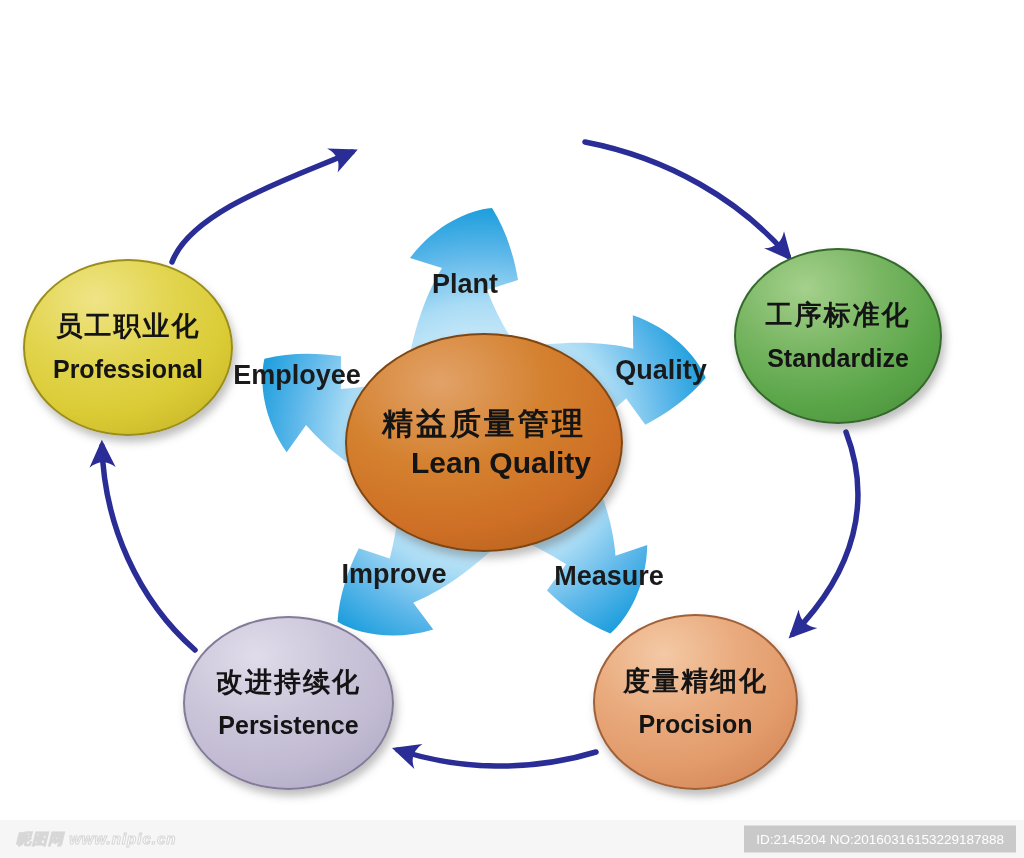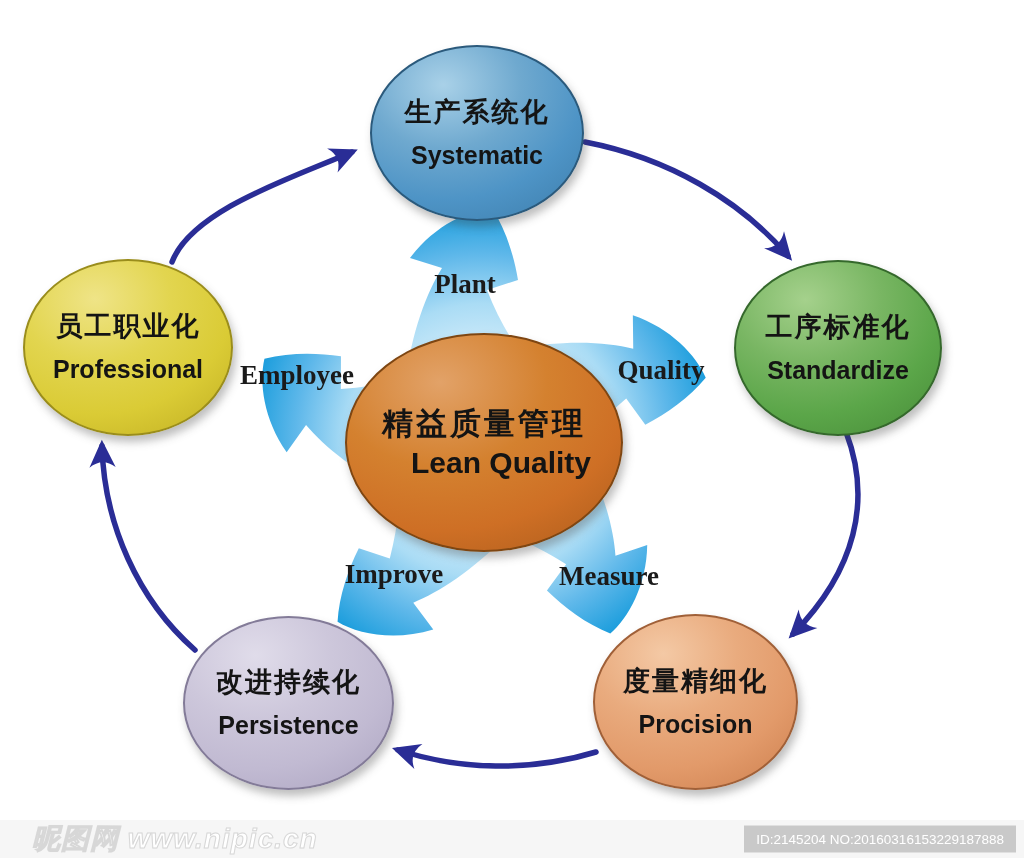--- a/index.html
+++ b/index.html
@@ -13,55 +13,55 @@
     display:flex;flex-direction:column;align-items:center;justify-content:center;
     gap:17px;text-align:center;color:#141414;
     box-shadow:3px 6px 8px rgba(70,70,70,0.35);
   }
   .node .zh{font-size:27px;font-weight:bold;letter-spacing:2px;line-height:1;}
   .node .en{font-size:25px;font-weight:bold;line-height:1;}
 
   .node-systematic{left:370px;top:45px;width:210px;height:172px;
     background:radial-gradient(ellipse 115% 115% at 34% 22%, #a9d1e8 0%, #6fa9cf 32%, #4e94c6 58%, #3d7dab 88%, #366f99 100%);
     border:2px solid #2b5a7c;}
-  .node-standardize{left:734px;top:260px;width:204px;height:172px;
+  .node-standardize{left:734px;top:248px;width:204px;height:172px;
     background:radial-gradient(ellipse 115% 115% at 34% 22%, #a5d18c 0%, #79b663 32%, #5ba649 58%, #478b38 88%, #3f7d31 100%);
     border:2px solid #35682c;}
   .node-professional{left:23px;top:259px;width:206px;height:173px;
     background:radial-gradient(ellipse 115% 115% at 34% 22%, #efe487 0%, #e2d54f 32%, #dacb35 58%, #c0ae22 88%, #ac9b1b 100%);
     border:2px solid #9a8d1c;justify-content:center;}
   .node-center{left:345px;top:333px;width:274px;height:215px;gap:9px;
     background:radial-gradient(ellipse 115% 115% at 34% 22%, #e2a268 0%, #d4812f 34%, #ce6f25 60%, #a95a1b 90%, #934e18 100%);
     border:2px solid #7e4612;}
   .node-center .zh{font-size:31px;letter-spacing:3px;}
   .node-center .en{font-size:30px;margin-left:34px;}
   .node-persistence{left:183px;top:616px;width:207px;height:170px;
     background:radial-gradient(ellipse 115% 115% at 34% 22%, #e0dcea 0%, #cdc7db 32%, #c1bad2 58%, #aca4c1 88%, #9d95b3 100%);
     border:2px solid #837b98;}
   .node-procision{left:593px;top:614px;width:201px;height:172px;
     background:radial-gradient(ellipse 115% 115% at 34% 22%, #f4c9a5 0%, #e9ab7e 32%, #e29a6a 58%, #cd7f4e 88%, #bb7043 100%);
     border:2px solid #a06038;}
 
   .spoke-label{
     position:absolute;z-index:3;transform:translate(-50%,-50%);
-    font-size:27px;font-weight:bold;color:#1a1a1a;white-space:nowrap;font-family:Liberation Serif, serif;
+    font-size:27px;font-weight:bold;color:#1a1a1a;white-space:nowrap;
   }
   .spoke-plant{left:465px;top:284px;}
   .spoke-process{left:661px;top:370px;}
   .spoke-measure{left:609px;top:576px;}
   .spoke-improve{left:394px;top:574px;}
   .spoke-employee{left:297px;top:375px;}
 
   .footer{
     position:absolute;left:0;bottom:0;width:100%;height:38px;z-index:4;
     background:#f6f6f6;
   }
   .watermark{
-    position:absolute;left:32px;top:50%;transform:translateY(-50%);
-    font-size:28px;font-weight:bold;font-style:italic;letter-spacing:1px;
+    position:absolute;left:16px;top:50%;transform:translateY(-50%);
+    font-size:15px;font-weight:bold;font-style:italic;letter-spacing:1px;
     color:#ffffff;-webkit-text-stroke:1px #d7d7d7;text-shadow:0 0 1px #dcdcdc;
     white-space:nowrap;
   }
   .id-box{
     position:absolute;right:8px;top:50%;transform:translateY(-50%);
     background:#c9c9c9;color:#ffffff;font-size:13.5px;
     padding:6px 12px;white-space:nowrap;margin-left:44px;
   }
 </style>
 </head>
@@ -97,24 +97,20 @@
 
     <g fill="none" stroke="#2a2d96" stroke-width="5.5" stroke-linecap="round">
       <path d="M 172 262 C 192 210 292 178 352 152" marker-end="url(#navyHead)"></path>
       <path d="M 585 142 C 668 158 740 200 788 256" marker-end="url(#navyHead)"></path>
       <path d="M 846 432 C 872 500 856 570 793 634" marker-end="url(#navyHead)"></path>
       <path d="M 596 752 C 530 772 460 770 398 750" marker-end="url(#navyHead)"></path>
       <path d="M 195 650 C 138 600 104 524 102 446" marker-end="url(#navyHead)"></path>
     </g>
   </svg>
 
-  <div class="node node-systematic">
-    <span class="zh">生产系统化</span>
-    <span class="en">Systematic</span>
-  </div>
 
   <div class="node node-standardize">
     <span class="zh">工序标准化</span>
     <span class="en">Standardize</span>
   </div>
 
   <div class="node node-professional">
     <span class="zh">员工职业化</span>
     <span class="en">Professional</span>
   </div>

